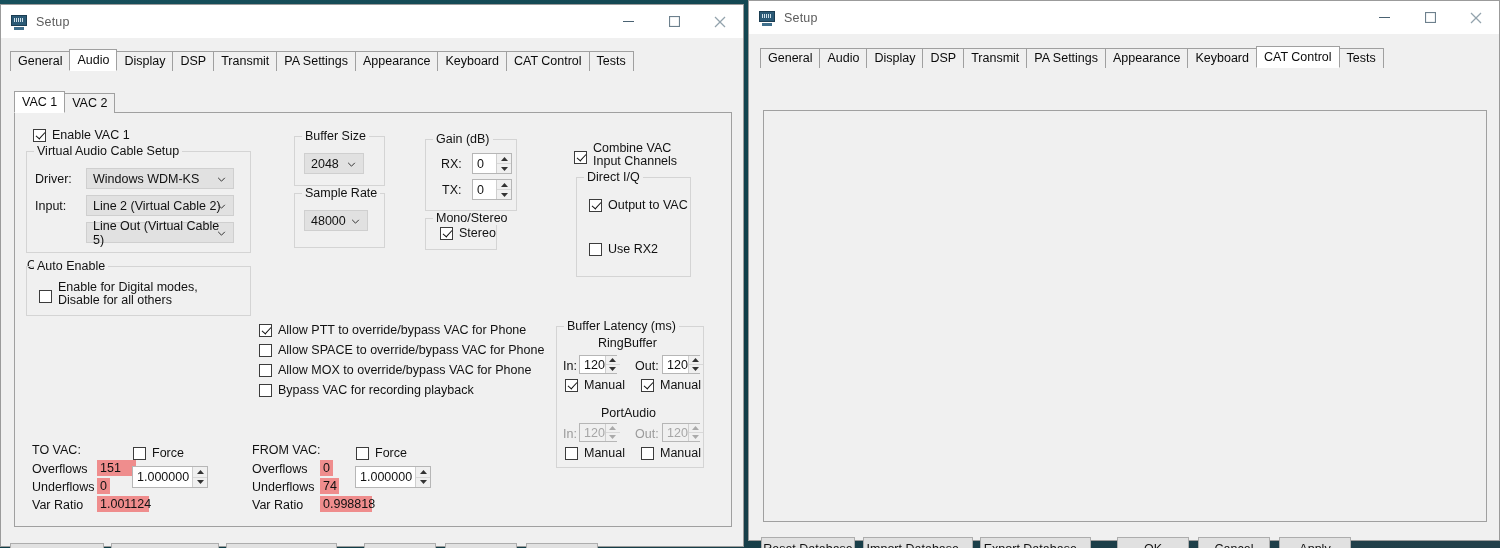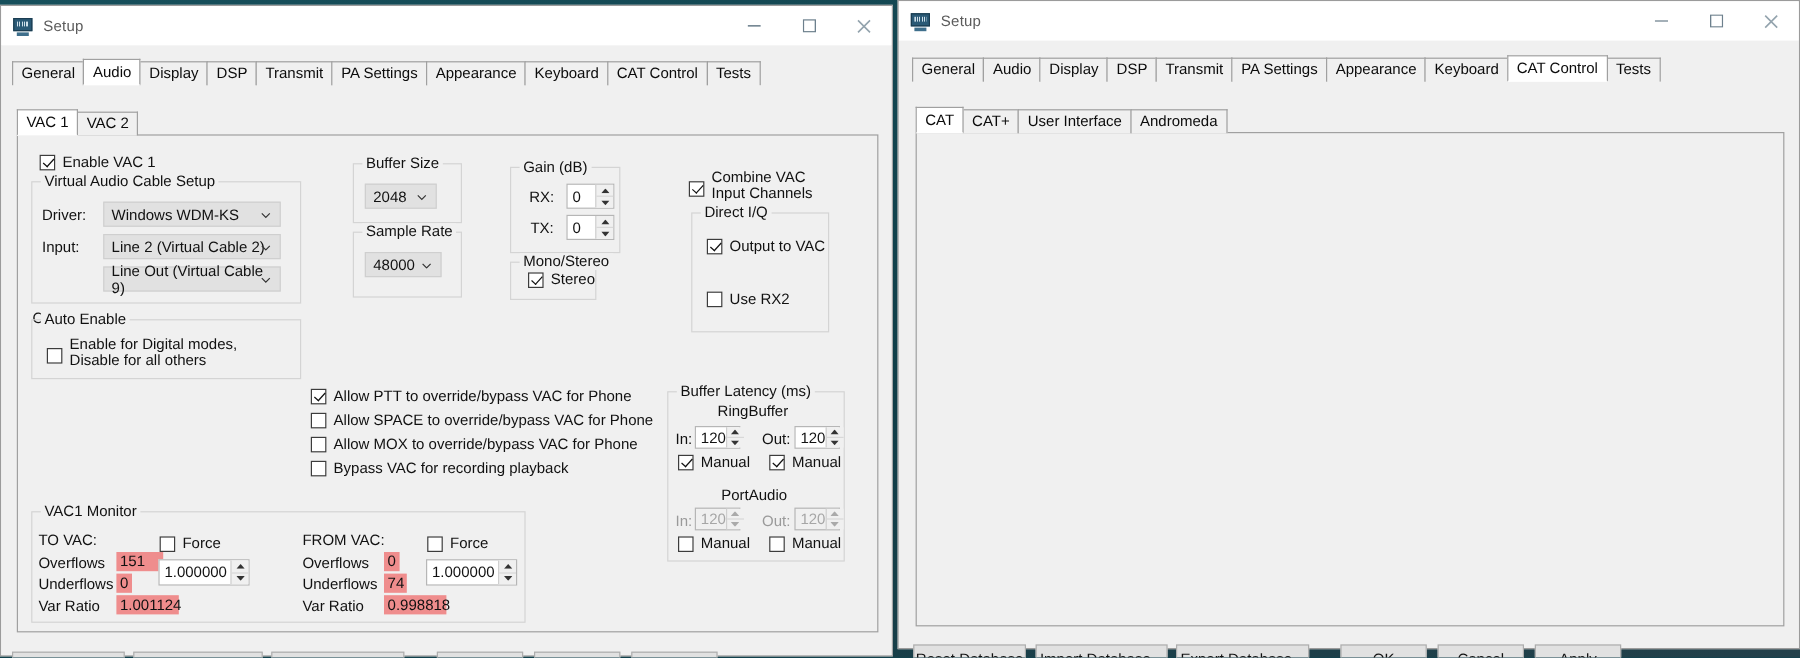--- a/index.html
+++ b/index.html
@@ -146,21 +146,21 @@
     </div>
     <div class="lbl" style="left:34px; top:161px;">Input:</div>
     <div class="combo" style="left:85px; top:157px; width:148px; height:21px;">
       <span>Line 2 (Virtual Cable 2)</span>
       <svg class="arw" viewBox="0 0 10 6">
             <path d="M1 1 L5 5 L9 1" fill="none" stroke="#333" stroke-width="1.2"></path>
           </svg>
     </div>
     <div class="lbl" style="left:26px; top:188px;margin-top:32px;">Output:</div>
     <div class="combo" style="left:85px; top:184px; width:148px; height:21px;">
-      <span>Line Out (Virtual Cable 9)</span>
+      <span>Line Out (Virtual Cable 5)</span>
       <svg class="arw" viewBox="0 0 10 6">
             <path d="M1 1 L5 5 L9 1" fill="none" stroke="#333" stroke-width="1.2"></path>
           </svg>
     </div>
 
     <div class="grp" style="left:25px; top:228px; width:225px; height:50px;">
       <span class="cap">Auto Enable</span>
     </div>
     <div class="cbx" style="left:38px; top:243px; width:200px;">
       <span class="bx" style="margin-top:4px;"></span>
@@ -344,23 +344,20 @@
     </div>
     <div class="cbx" style="left:564px; top:408px;">
       <span class="bx"></span>
       <span class="tx">Manual</span>
     </div>
     <div class="cbx" style="left:640px; top:408px;">
       <span class="bx"></span>
       <span class="tx">Manual</span>
     </div>
 
-    <div class="grp" style="left:25px; top:388px; width:412px; height:93px;">
-      <span class="cap">VAC1 Monitor</span>
-    </div>
 
     <div class="lbl" style="left:31px; top:405px;">TO VAC:</div>
     <div class="cbx" style="left:132px; top:408px;">
       <span class="bx"></span>
       <span class="tx">Force</span>
     </div>
     <div class="lbl" style="left:31px; top:424px;">Overflows</div>
     <div class="hl" style="left:96px; top:422px; width:39px; height:16px;">151</div>
     <div class="lbl" style="left:31px; top:442px;">Underflows</div>
     <div class="hl" style="left:96px; top:440px; width:13px; height:16px;">0</div>
@@ -454,26 +451,20 @@
       <div class="tab">Display</div>
       <div class="tab">DSP</div>
       <div class="tab">Transmit</div>
       <div class="tab">PA Settings</div>
       <div class="tab">Appearance</div>
       <div class="tab">Keyboard</div>
       <div class="tab sel">CAT Control</div>
       <div class="tab">Tests</div>
     </div>
 
-    <div class="tabstrip" style="left:14px; top:55px; z-index:4;">
-      <div class="tab sel">CAT</div>
-      <div class="tab">CAT+</div>
-      <div class="tab">User Interface</div>
-      <div class="tab">Andromeda</div>
-    </div>
     <div class="tabline" style="left:14px; top:76px; width:724px; height:412px; background:#f0f0f0;"></div>
 
     <div class="btn" style="left:12px;  top:503px; width:94px; height:25px;">Reset Database</div>
     <div class="btn" style="left:114px; top:503px; width:110px; height:25px;">Import Database...</div>
     <div class="btn" style="left:231px; top:503px; width:111px; height:25px;">Export Database...</div>
     <div class="btn" style="left:368px; top:503px; width:72px; height:25px;">OK</div>
     <div class="btn" style="left:449px; top:503px; width:72px; height:25px;">Cancel</div>
     <div class="btn" style="left:530px; top:503px; width:72px; height:25px;">Apply</div>
   </div>
 </div>

